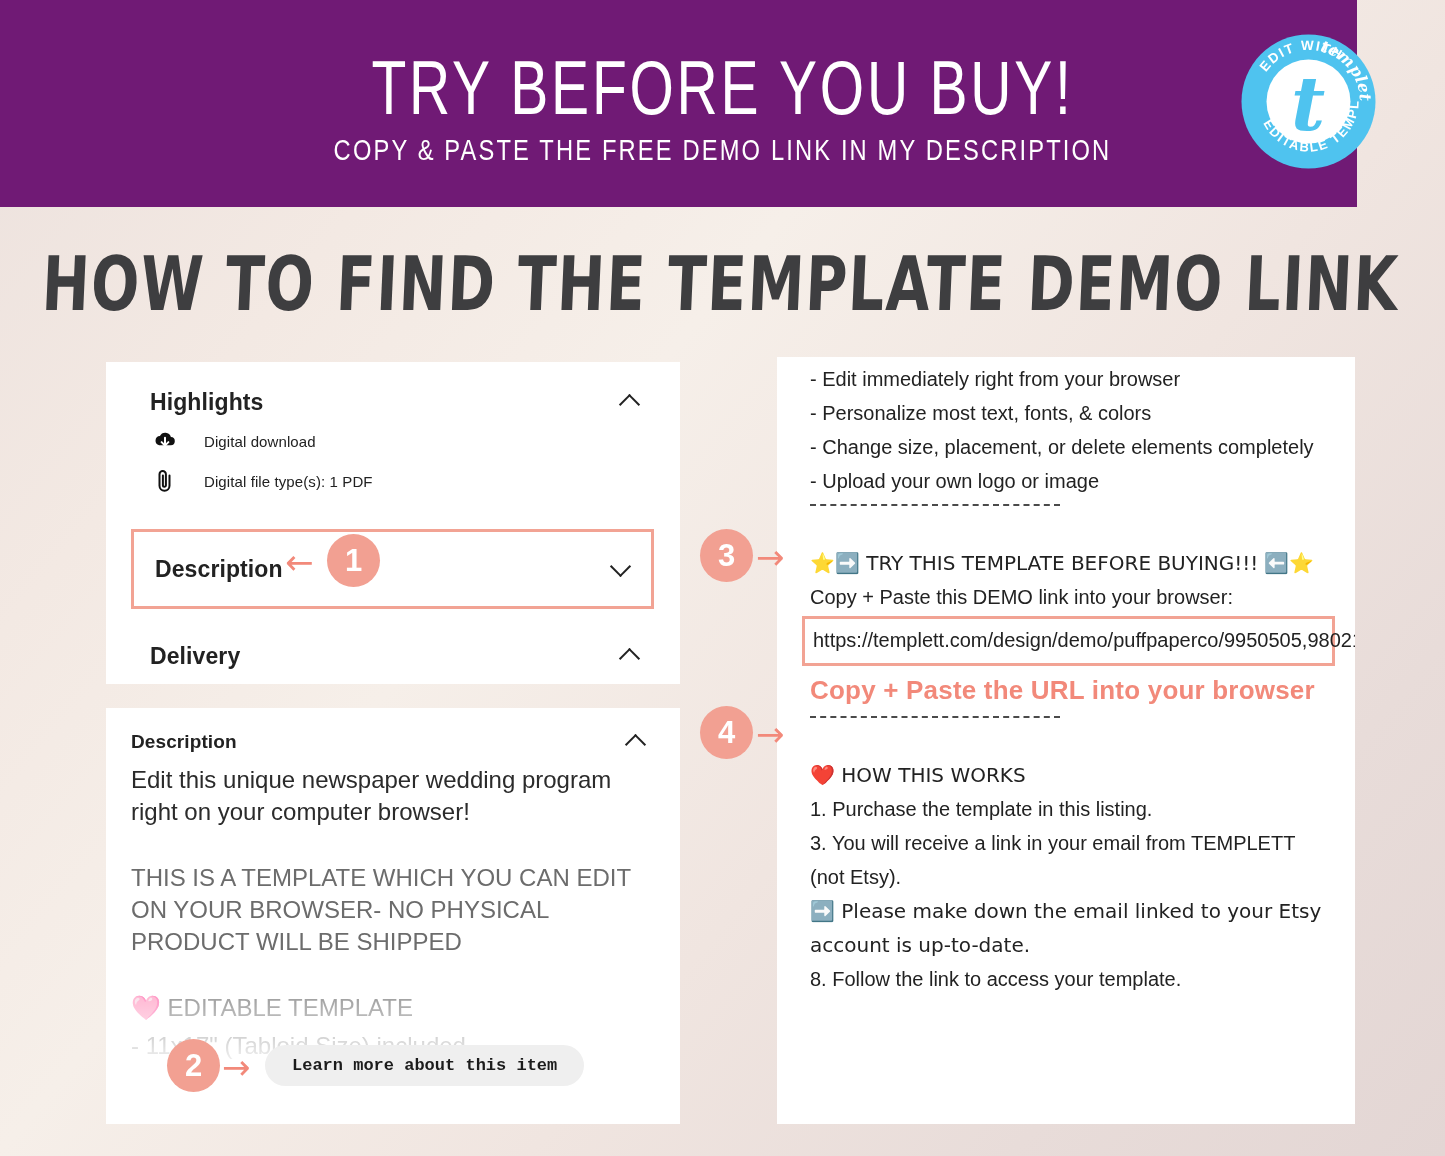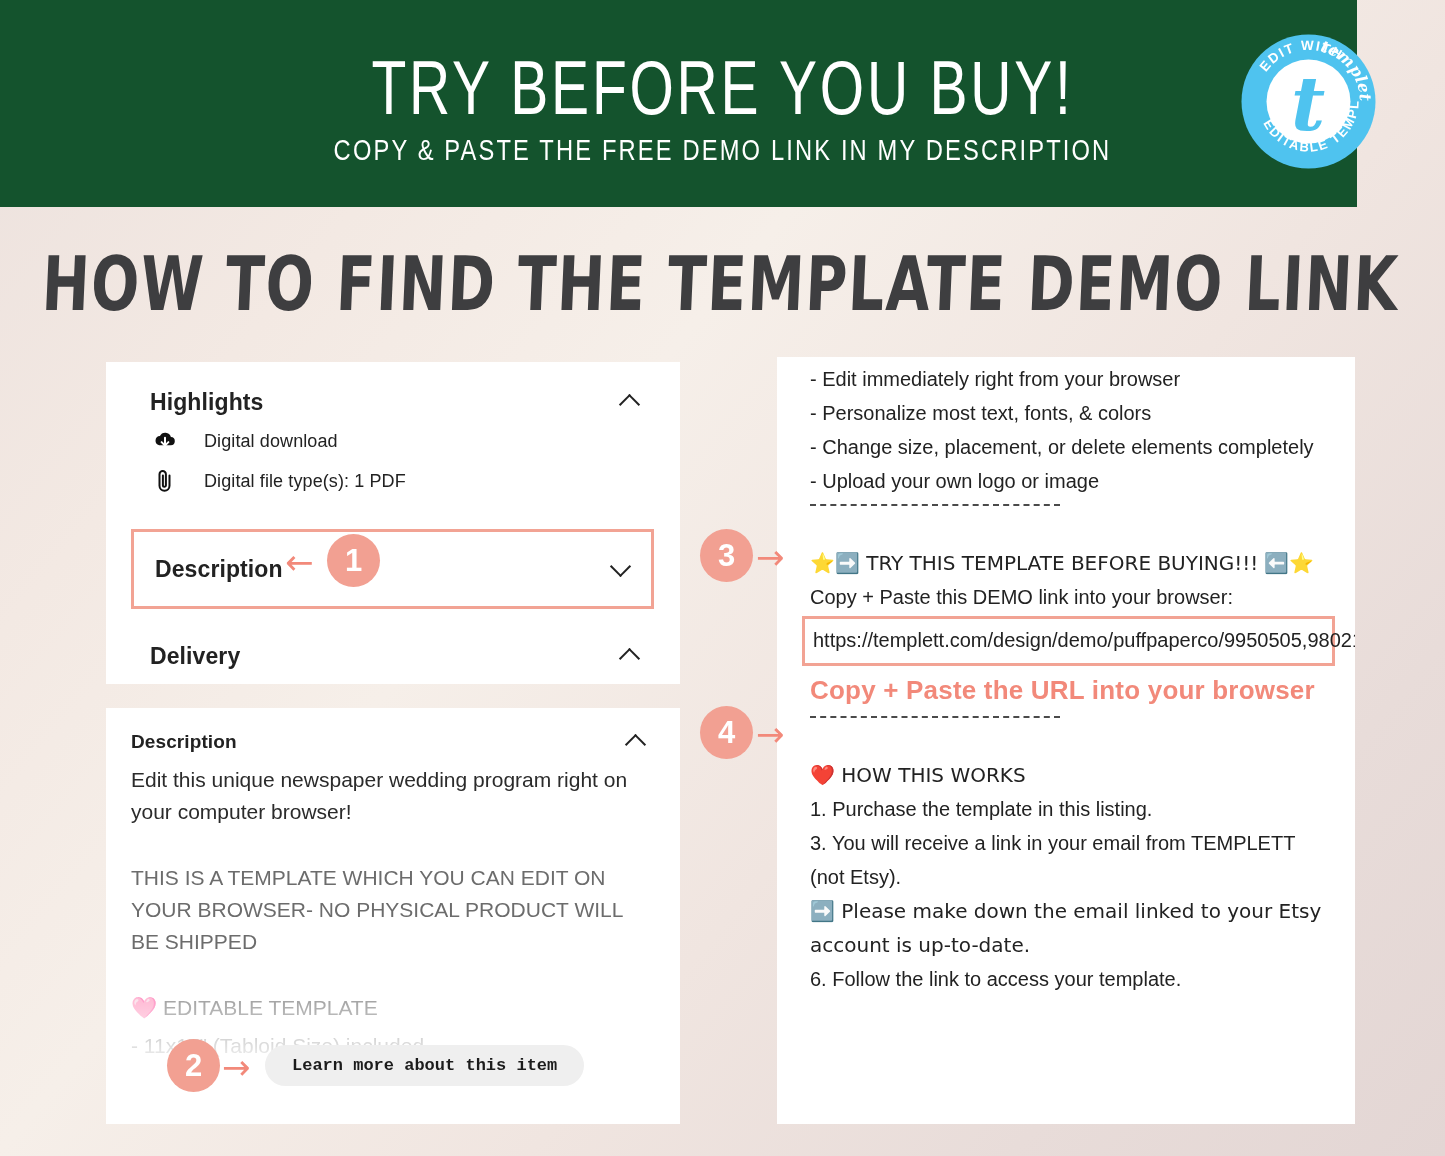--- a/index.html
+++ b/index.html
@@ -13,21 +13,21 @@
     background:
       linear-gradient(130deg, #ece1dd 0%, #f3e9e3 22%, #f6efe9 40%, #f0e5e0 62%, #e8dcd9 82%, #e3d6d4 100%);
     position: relative;
   }
 
   
   #header-banner {
     position: absolute;
     left: 0; top: 0;
     width: 1357px; height: 207px;
-    background: #14532d;
+    background: #701a75;
     overflow: hidden;
   }
   #header-title {
     position: absolute;
     left: 0; top: 44px;
     width: 1445px;
     text-align: center;
     color: #ffffff;
     font-size: 62px;
     letter-spacing: 3px;
@@ -123,21 +123,21 @@
     display: flex;
     align-items: center;
     gap: 26px;
   }
   .highlight-item .hi-icon {
     width: 26px; height: 26px;
     display: flex; align-items: center; justify-content: center;
     color: #111;
   }
   .highlight-item .hi-text {
-    font-size: 18px;
+    font-size: 15px;
     color: #222;
     letter-spacing: 0.1px;
   }
   #highlight-download { left: 46px; top: 66px; }
   #highlight-filetype { left: 46px; top: 106px; }
 
   
   #description-accordion {
     position: absolute;
     left: 25px; top: 167px;
@@ -151,21 +151,21 @@
 
   
   #desc-header-row { left: 25px; top: 14px; width: 515px; height: 40px; }
   #desc-header-row .section-title { font-size: 19px; }
   #desc-body {
     position: absolute;
     left: 25px; top: 56px;
     width: 520px;
   }
   #desc-body p {
-    font-size: 21px;
+    font-size: 24px;
     line-height: 32px;
     color: #2b2b2b;
     margin-bottom: 34px;
   }
   #desc-body p.muted { color: #6c6c6c; }
   #desc-fade {
     position: absolute;
     left: 0; top: 250px;
     width: 574px; height: 135px;
     background: linear-gradient(to bottom, rgba(255,255,255,0) 0%, rgba(255,255,255,0.55) 45%, rgba(255,255,255,0.92) 78%, #ffffff 100%);
@@ -367,21 +367,21 @@
 
     <div class="copy-callout">Copy + Paste the URL into your browser</div>
     <div class="dash-divider"></div>
 
     <div class="spacer-md"></div>
 
     <div class="ln emoji">❤️ HOW THIS WORKS</div>
     <div class="ln">1. Purchase the template in this listing.</div>
     <div class="ln">3. You will receive a link in your email from TEMPLETT (not Etsy).</div>
     <div class="ln emoji">➡️ Please make down the email linked to your Etsy account is up-to-date.</div>
-    <div class="ln">6. Follow the link to access your template.</div>
+    <div class="ln">8. Follow the link to access your template.</div>
   </div>
 </div>
 
 <div id="step-1-circle" class="step-circle">1</div>
 <div id="step-1-arrow" class="step-arrow">←</div>
 
 <div id="step-2-circle" class="step-circle">2</div>
 <div id="step-2-arrow" class="step-arrow">→</div>
 
 <div id="step-3-circle" class="step-circle">3</div>

